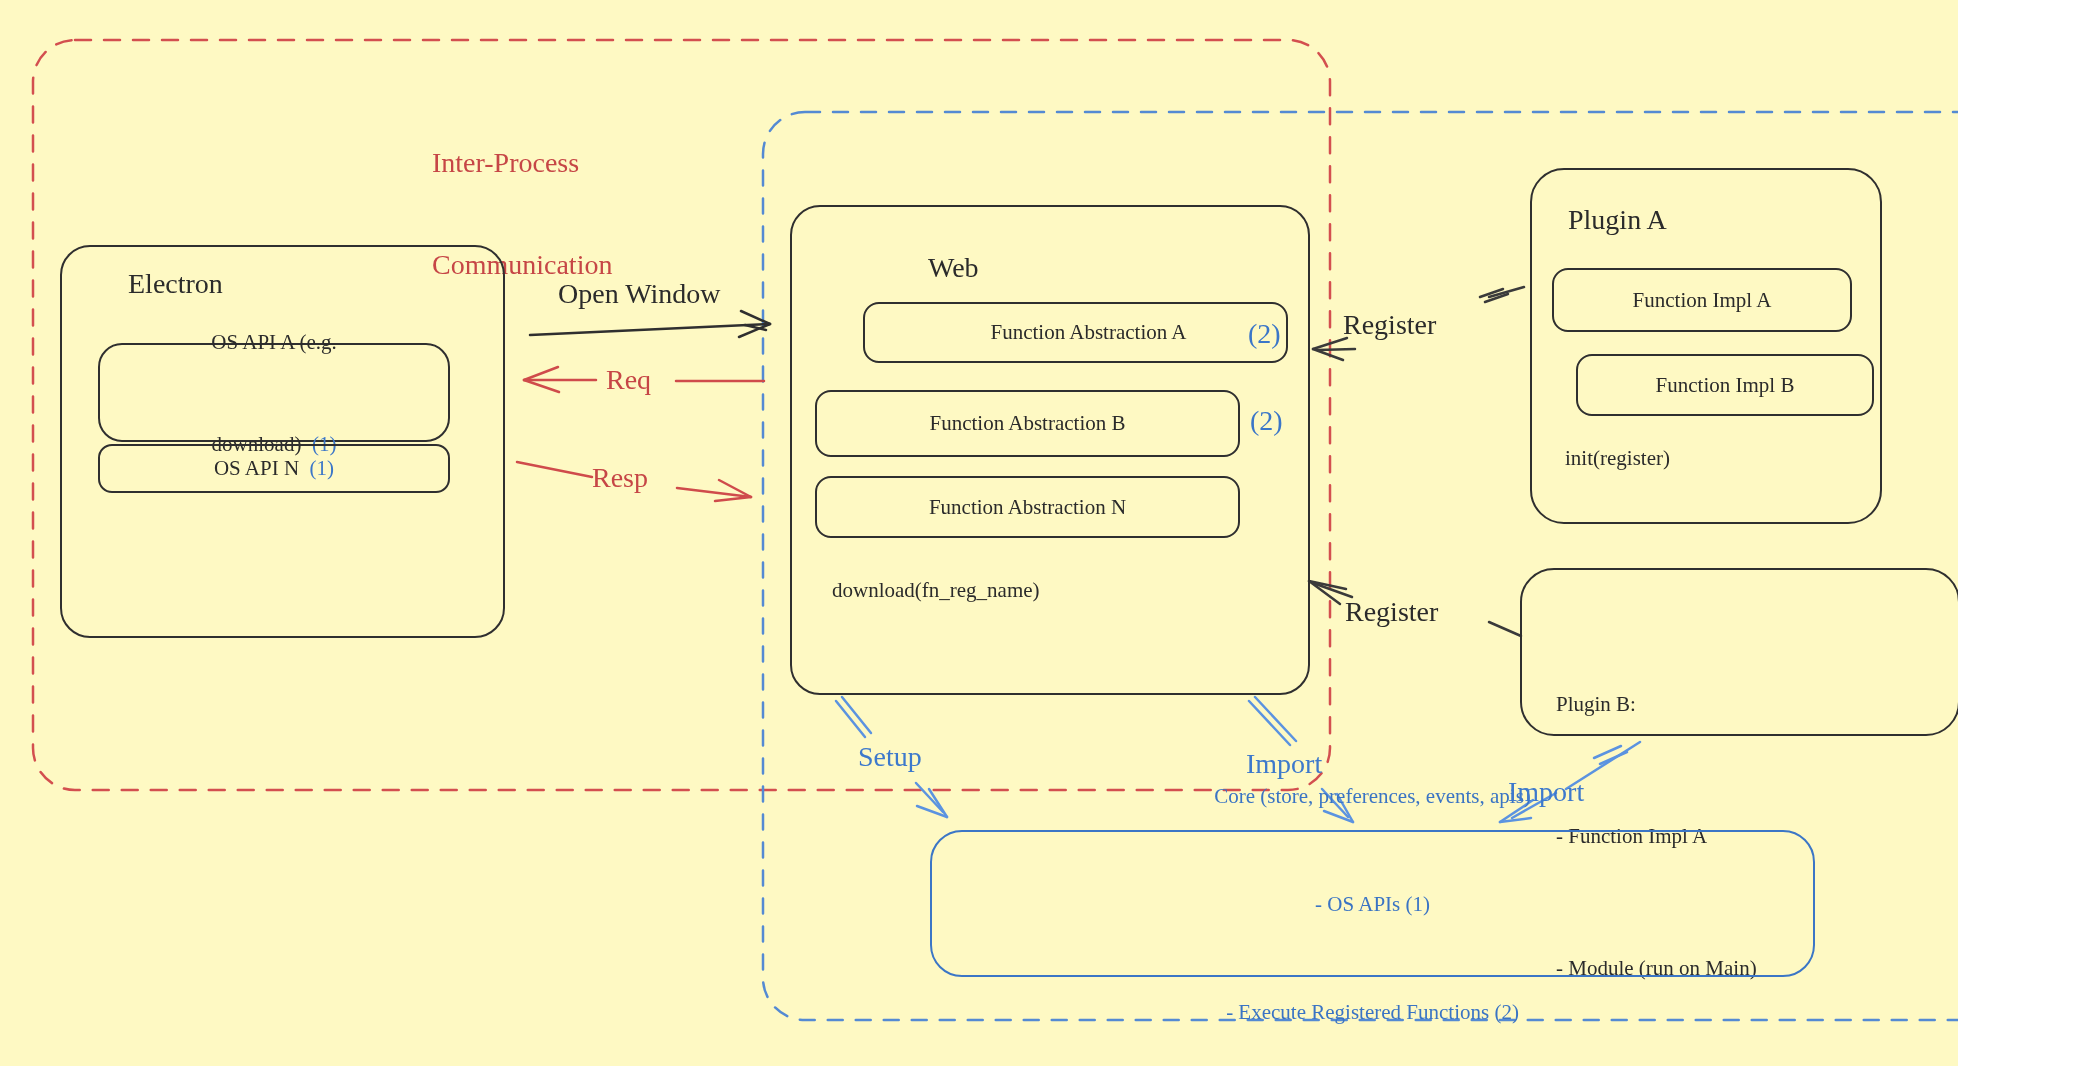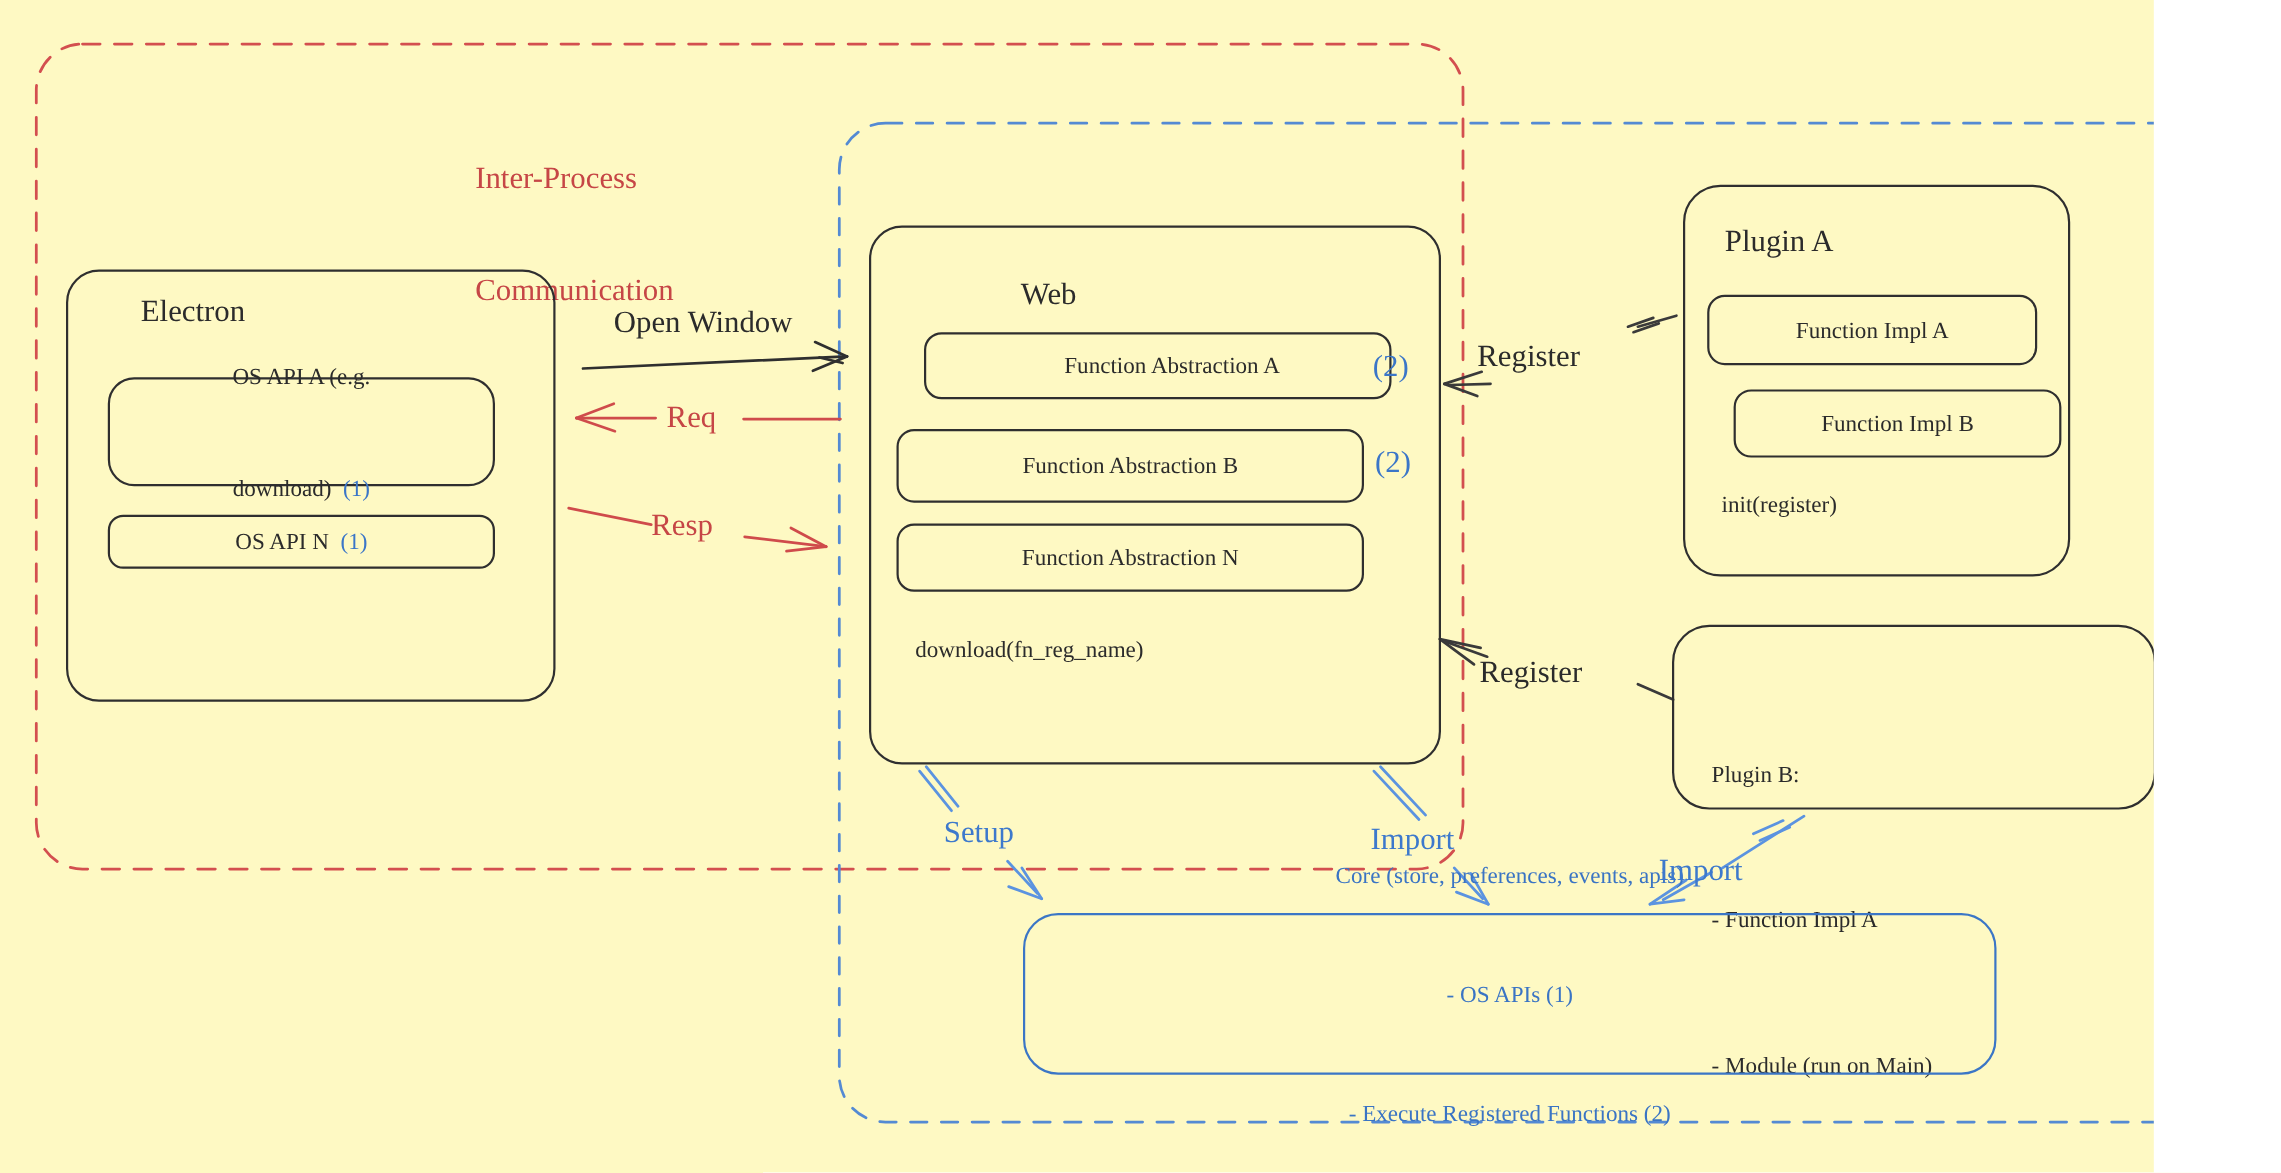--- a/index.html
+++ b/index.html
@@ -100,28 +100,28 @@
   <div class="box" style="left:60px;top:245px;width:445px;height:393px;border-radius:30px;"></div>
   <div class="lbl" style="left:95px;top:268px;margin-left:33px;">Electron</div>
 
   <div class="box center" style="left:98px;top:343px;width:352px;height:99px;border-radius:24px;">
     <div class="txt twoline" style="position:static;">
       <div>OS API A (e.g.</div>
       <div><span>download) </span> <span class="ref">(1)</span></div>
     </div>
   </div>
 
-  <div class="box center" style="left:98px;top:468px;width:352px;height:49px;border-radius:14px;justify-content:center;">
+  <div class="box center" style="left:98px;top:444px;width:352px;height:49px;border-radius:14px;justify-content:center;">
     <div class="txt" style="position:static;"><span>OS API N </span> <span class="ref">(1)</span></div>
   </div>
 
   <div class="box" style="left:790px;top:205px;width:520px;height:490px;border-radius:30px;"></div>
   <div class="lbl" style="left:928px;top:252px;">Web</div>
 
-  <div class="box center" style="left:840px;top:302px;width:425px;height:61px;border-radius:16px;padding-left:26px;">
+  <div class="box center" style="left:863px;top:302px;width:425px;height:61px;border-radius:16px;padding-left:26px;">
     <div class="txt" style="position:static;">Function Abstraction A</div>
   </div>
   <div class="lbl ref" style="left:1248px;top:318px;">(2)</div>
 
   <div class="box center" style="left:815px;top:390px;width:425px;height:67px;border-radius:16px;align-items:center;">
     <div class="txt" style="position:static;">Function Abstraction B</div>
   </div>
   <div class="lbl ref" style="left:1250px;top:405px;">(2)</div>
 
   <div class="box center" style="left:815px;top:476px;width:425px;height:62px;border-radius:16px;">

